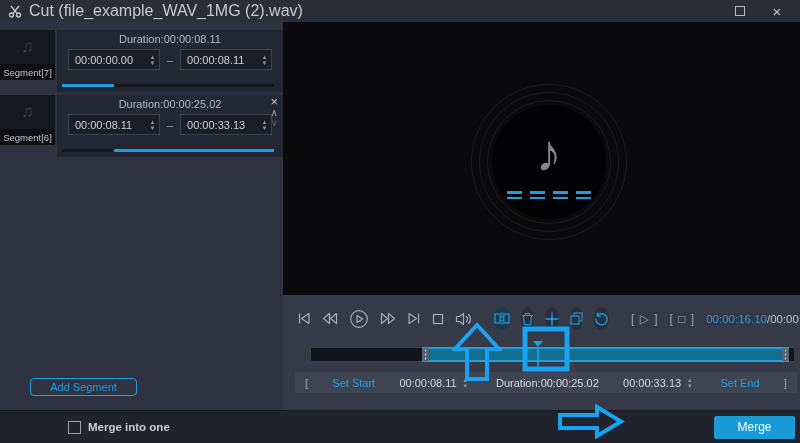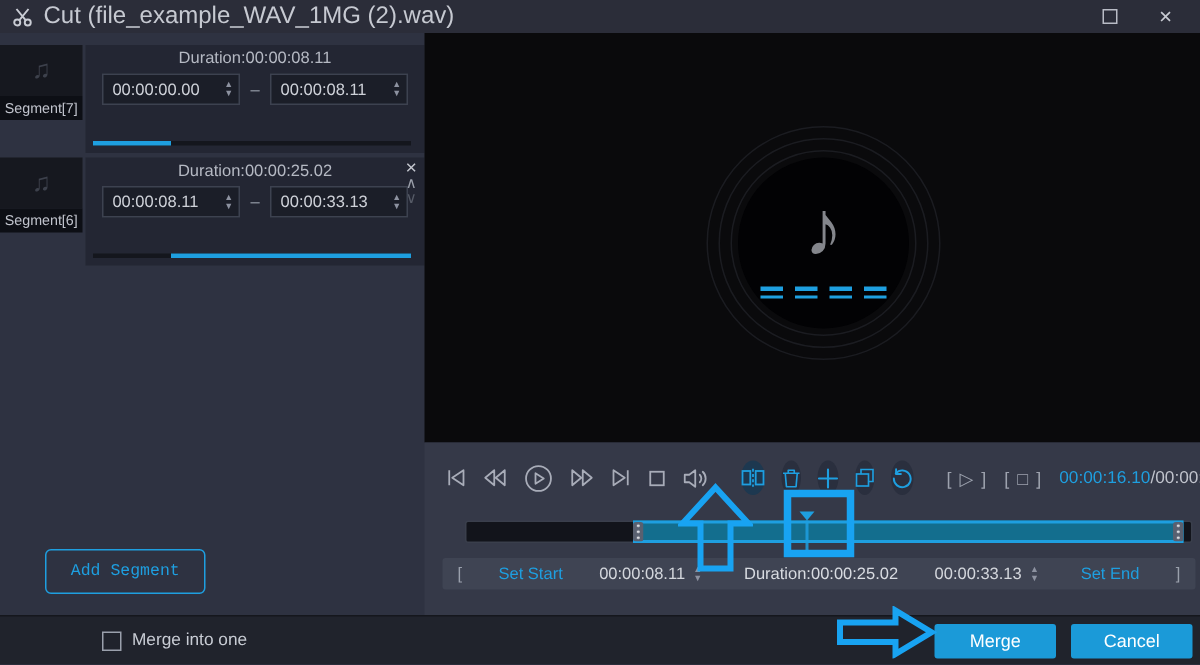--- a/index.html
+++ b/index.html
@@ -17,37 +17,37 @@
   .main { display:flex; height:388px; }
   .left { width:283px; background:#2e3241; position:relative; flex:none; }
   .right { flex:1; display:flex; flex-direction:column; }
 
   
   .seg-item { display:flex; margin-top:8px; }
   .seg-item + .seg-item { margin-top:3px; }
   .thumb-col { width:57px; flex:none; }
   .thumb { width:55px; height:34px; background:#16181f; display:flex; align-items:center; justify-content:center; color:#3d414c; font-size:17px; }
   .thumb-cap { width:55px; height:16px; background:#0d0f15; color:#c0c3cc; font-size:9.5px; display:flex; align-items:center; justify-content:center; white-space:nowrap; }
-  .seg-card { flex:1; background:#232633; height:72px; position:relative; padding-top:3px; }
+  .seg-card { flex:1; background:#232633; height:62px; position:relative; padding-top:3px; }
   .seg-dur { text-align:center; font-size:11px; color:#b5b9c3; }
   .seg-inputs { display:flex; justify-content:center; align-items:center; gap:7px; margin-top:4px; }
   .tinput { display:flex; align-items:center; background:#1b1e28; border:1px solid #3d4250; height:21px; width:92px; }
   .tinput .val { flex:1; font-size:11px; color:#ced1d8; padding-left:6px; white-space:nowrap; }
   .spin { display:flex; flex-direction:column; width:13px; align-items:center; justify-content:center; }
   .spin span { font-size:6px; line-height:6px; color:#8d92a0; cursor:default; }
   .dash { color:#9aa0ac; font-size:11px; }
   .seg-bar { position:absolute; left:5px; right:9px; bottom:5px; height:3px; background:#14161d; }
   .seg-fill { position:absolute; top:0; height:100%; background:#1e9fe0; }
   .seg-side { position:absolute; right:5px; top:1px; display:flex; flex-direction:column; align-items:center; }
   .seg-x { font-size:13px; color:#c4c7cf; line-height:12px; }
   .seg-up { font-size:10px; color:#9ba0ab; line-height:10px; }
   .seg-dn { font-size:10px; color:#565b67; line-height:10px; }
 
   .left-btns { position:absolute; bottom:14px; left:30px; display:flex; gap:5px; }
-  .ghost-btn { width:107px; height:30px; border:1px solid #1e9fe0; border-radius:4px; background:transparent; color:#1e9fe0; font-size:11px; display:flex; align-items:center; justify-content:center; cursor:default;font-family:Liberation Mono, monospace; }
+  .ghost-btn { width:107px; height:18px; border:1px solid #1e9fe0; border-radius:4px; background:transparent; color:#1e9fe0; font-size:11px; display:flex; align-items:center; justify-content:center; cursor:default; }
 
   
   .video { height:273px; background:#0a0a0c; position:relative; flex:none; }
   .ring { position:absolute; border-radius:50%; border:1px solid #1b1c21; }
   .disc { position:absolute; border-radius:50%; background:#020204; display:flex; flex-direction:column; align-items:center; }
   .note-big { font-size:52px; color:#84868c; margin-top:18px; }
   .eq { display:flex; gap:8px; margin-top:8px; }
   .eq i { display:flex; flex-direction:column; gap:3px; }
   .eq b { width:15px; height:2.5px; background:#1e9fe0; display:block; }
 
@@ -75,21 +75,21 @@
 
   .trim { position:absolute; left:12px; right:3px; top:77px; height:21px; background:#3f4453; border-radius:2px;
           display:flex; align-items:center; justify-content:space-between; padding:0 10px; font-size:11px; }
   .trim .bracket { color:#9aa0ac; }
   .trim .blue { color:#1e9fe0; cursor:default; }
   .trim .tval { color:#d3d6dc; display:flex; align-items:center; gap:2px; }
   .trim .durlbl { color:#d8dbe1; }
 
   
   .footer { height:33px; background:#20232c; border-top:1px solid #15171d; display:flex; align-items:center; padding:0 5px 0 10px; font-size:11.5px; color:#c8ccd4; }
-  .merge { display:flex; align-items:center; gap:7px; margin-left:58px; }
+  .merge { display:flex; align-items:center; gap:7px; margin-left:58px;font-weight:bold; }
   .checkbox { width:13px; height:13px; border:1px solid #9aa0ac; background:transparent; cursor:default; }
   .footer-btns { margin-left:auto; display:flex; gap:10px; }
   .solid-btn { width:81px; height:23px; background:#1b9ad8; border:none; border-radius:2px; color:#ffffff; font-size:12px; display:flex; align-items:center; justify-content:center; cursor:default; }
 
   
   .ann { position:absolute; pointer-events:none; }
 </style>
 </head>
 <body>
 
@@ -330,21 +330,20 @@
   </div>
 </div>
 
 <div class="footer">
   <span class="merge">
     <span class="checkbox"></span>
     <span>Merge into one</span>
   </span>
   <span class="footer-btns">
     <button class="solid-btn">Merge</button>
-    <button class="solid-btn">Cancel</button>
   </span>
 </div>
 
 <svg class="ann" style="left:452px; top:322px;" width="50" height="60">
   <polygon points="25,3 47,27 35,27 35,57 15,57 15,27 3,27" fill="none" stroke="#18a3f2" stroke-width="4"></polygon>
 </svg>
 <svg class="ann" style="left:521px; top:325px;" width="50" height="48">
   <rect x="4" y="4" width="42" height="40" fill="none" stroke="#18a3f2" stroke-width="5"></rect>
 </svg>
 <svg class="ann" style="left:557px; top:404px;" width="68" height="35">

